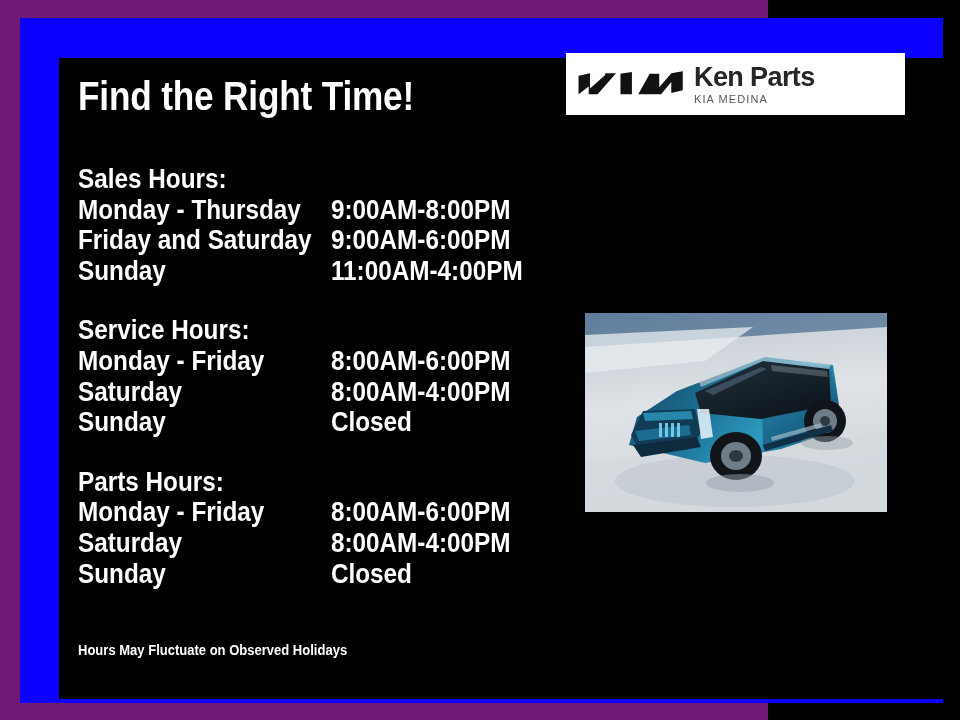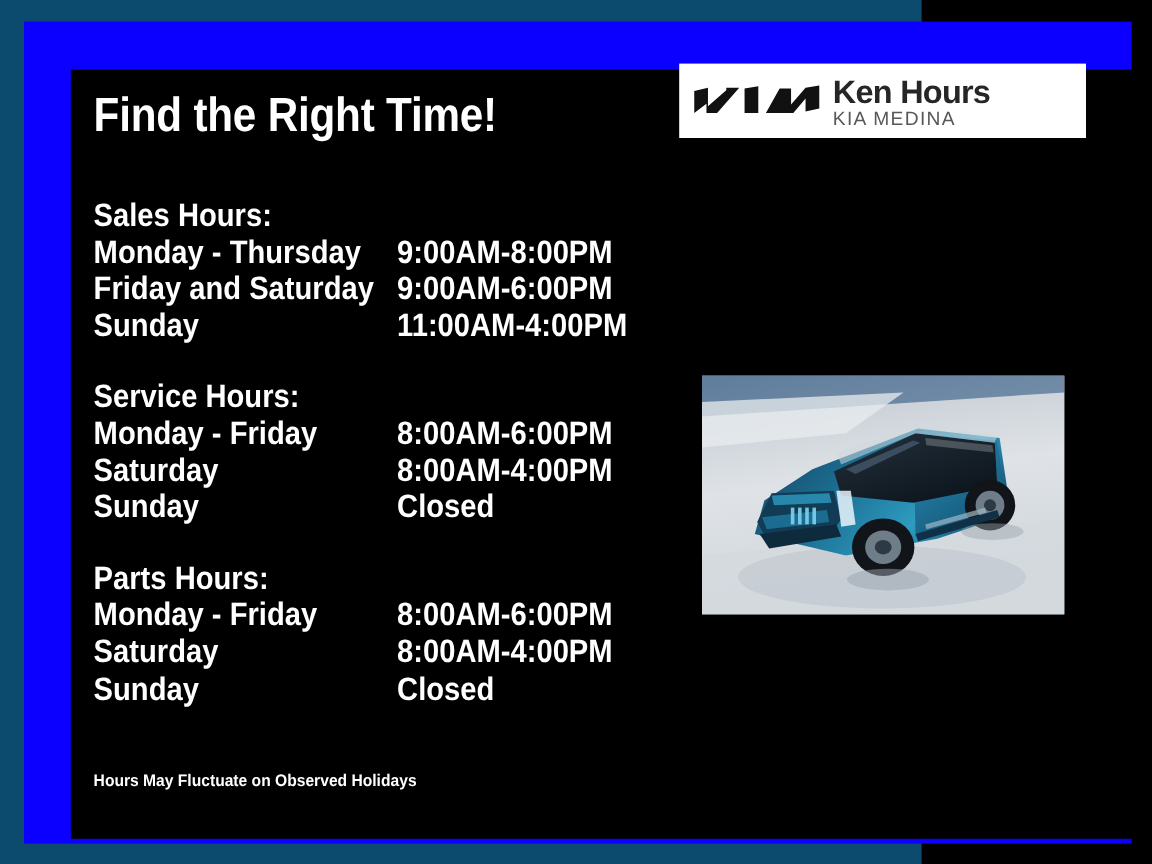--- a/index.html
+++ b/index.html
@@ -11,21 +11,21 @@
   body {
     width: 960px;
     height: 720px;
     overflow: hidden;
     font-family: "Liberation Sans", sans-serif;
   }
   .slide {
     position: relative;
     width: 768px;
     height: 720px;
-    background: #0c4a6e;
+    background: #701a75;
   }
   
   .blue-frame {
     position: absolute;
     left: 20px;
     top: 18px;
     width: 923px;
     height: 685px;
     background: #0b00ff;
     box-sizing: border-box;
@@ -145,21 +145,21 @@
     font-weight: bold;
     font-size: 27px;
     line-height: 28px;
     color: #262626;
     letter-spacing: -0.6px;
     white-space: nowrap;
   }
   .logo-sub {
     font-family: "Liberation Sans", sans-serif;
     font-weight: normal;
-    font-size: 16px;
+    font-size: 11px;
     line-height: 15px;
     color: #585858;
     letter-spacing: 1.1px;
     white-space: nowrap;
     margin-top: 1px;
   }
 
   
   .vehicle-photo {
     position: absolute;
@@ -243,21 +243,21 @@
 
   <div class="logo-card">
     <span class="kia-mark">
       <svg viewBox="0 0 340 84" xmlns="http://www.w3.org/2000/svg" aria-hidden="true">
         <path fill="#111111" d="M8 16 L44 8 L44 56 L92 14 L92 8 L126 8 L68 74 L40 74 L40 50 L8 74 Z"></path>
         <path fill="#111111" d="M140 10 L176 4 L176 74 L140 74 Z"></path>
         <path fill="#111111" d="M196 74 L232 10 L262 10 L262 52 L300 8 L336 2 L336 62 L300 70 L300 36 L268 74 Z"></path>
       </svg>
     </span>
     <span class="logo-text">
-      <span class="logo-name">Ken Hours</span>
+      <span class="logo-name">Ken Parts</span>
       <span class="logo-sub">KIA MEDINA</span>
     </span>
   </div>
 
   <div class="vehicle-photo">
     <svg viewBox="0 0 302 199" xmlns="http://www.w3.org/2000/svg" aria-hidden="true">
       <defs>
         <linearGradient id="skyG" x1="0" y1="0" x2="0.3" y2="1">
           <stop offset="0" stop-color="#5f7d9c"></stop>
           <stop offset="1" stop-color="#96a9bb"></stop>

